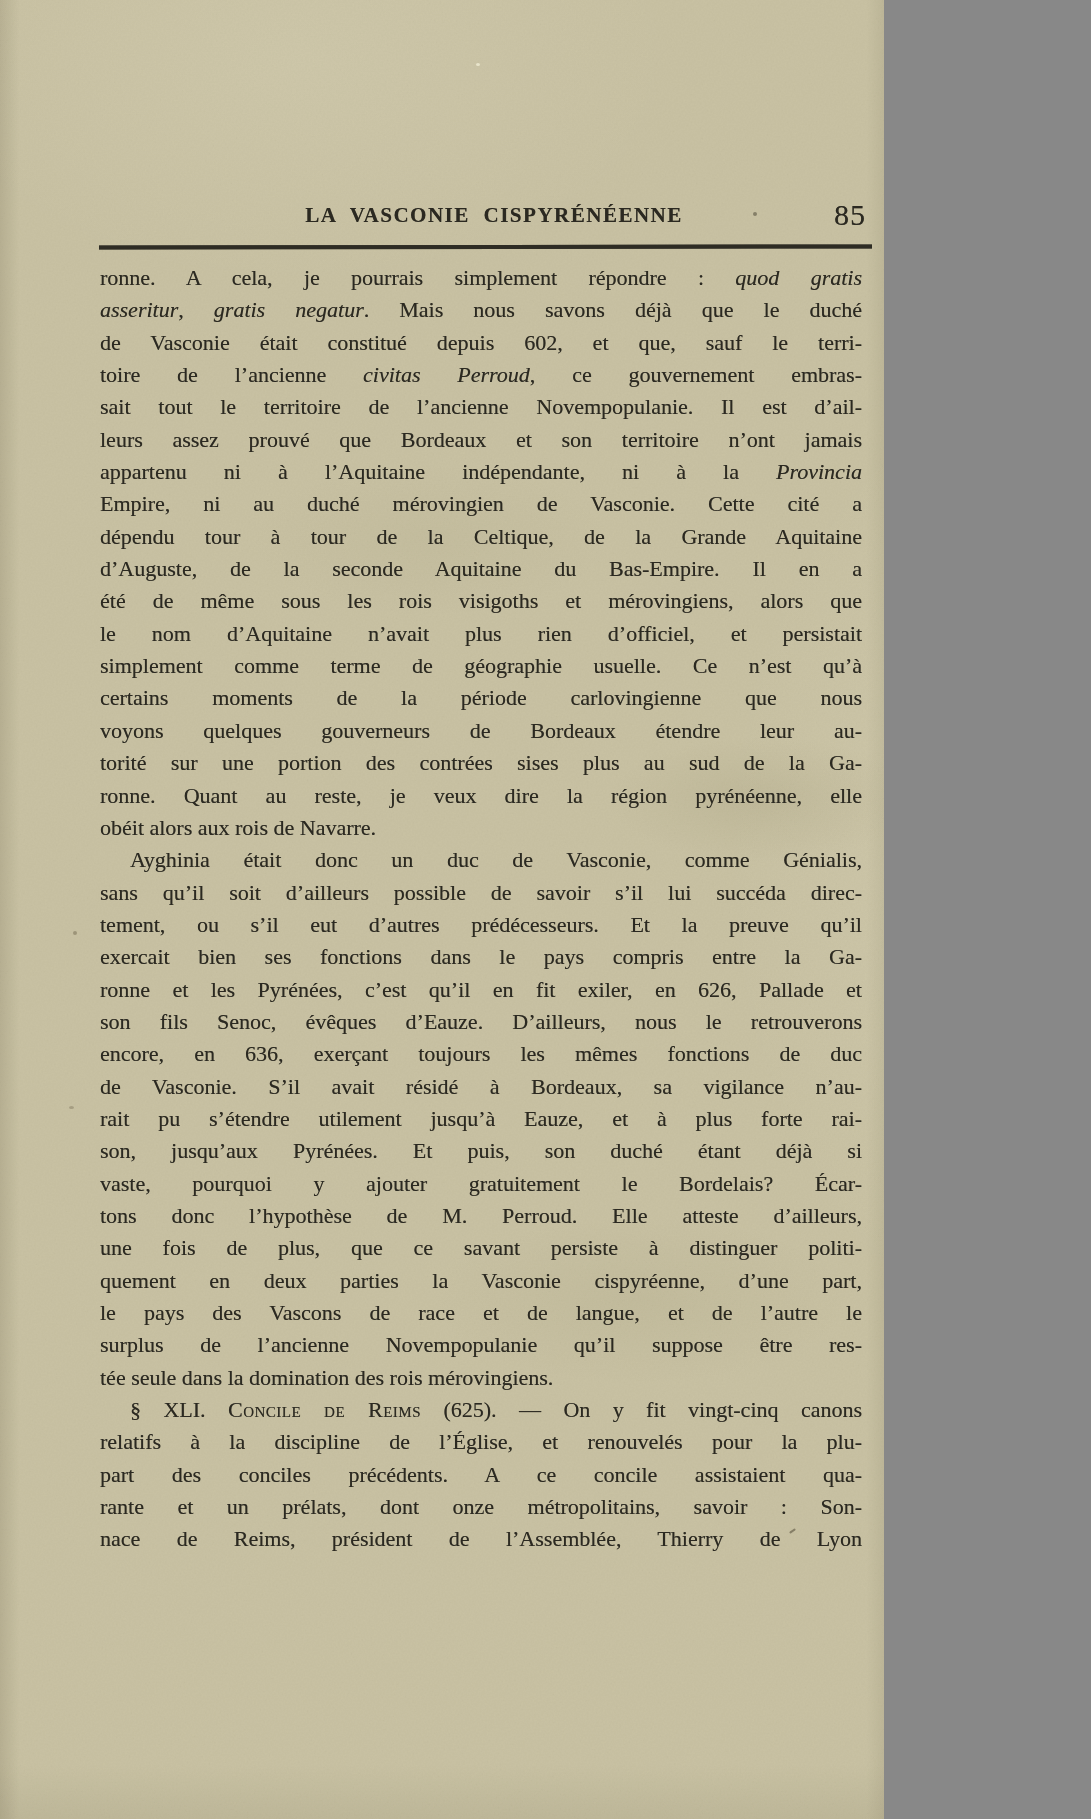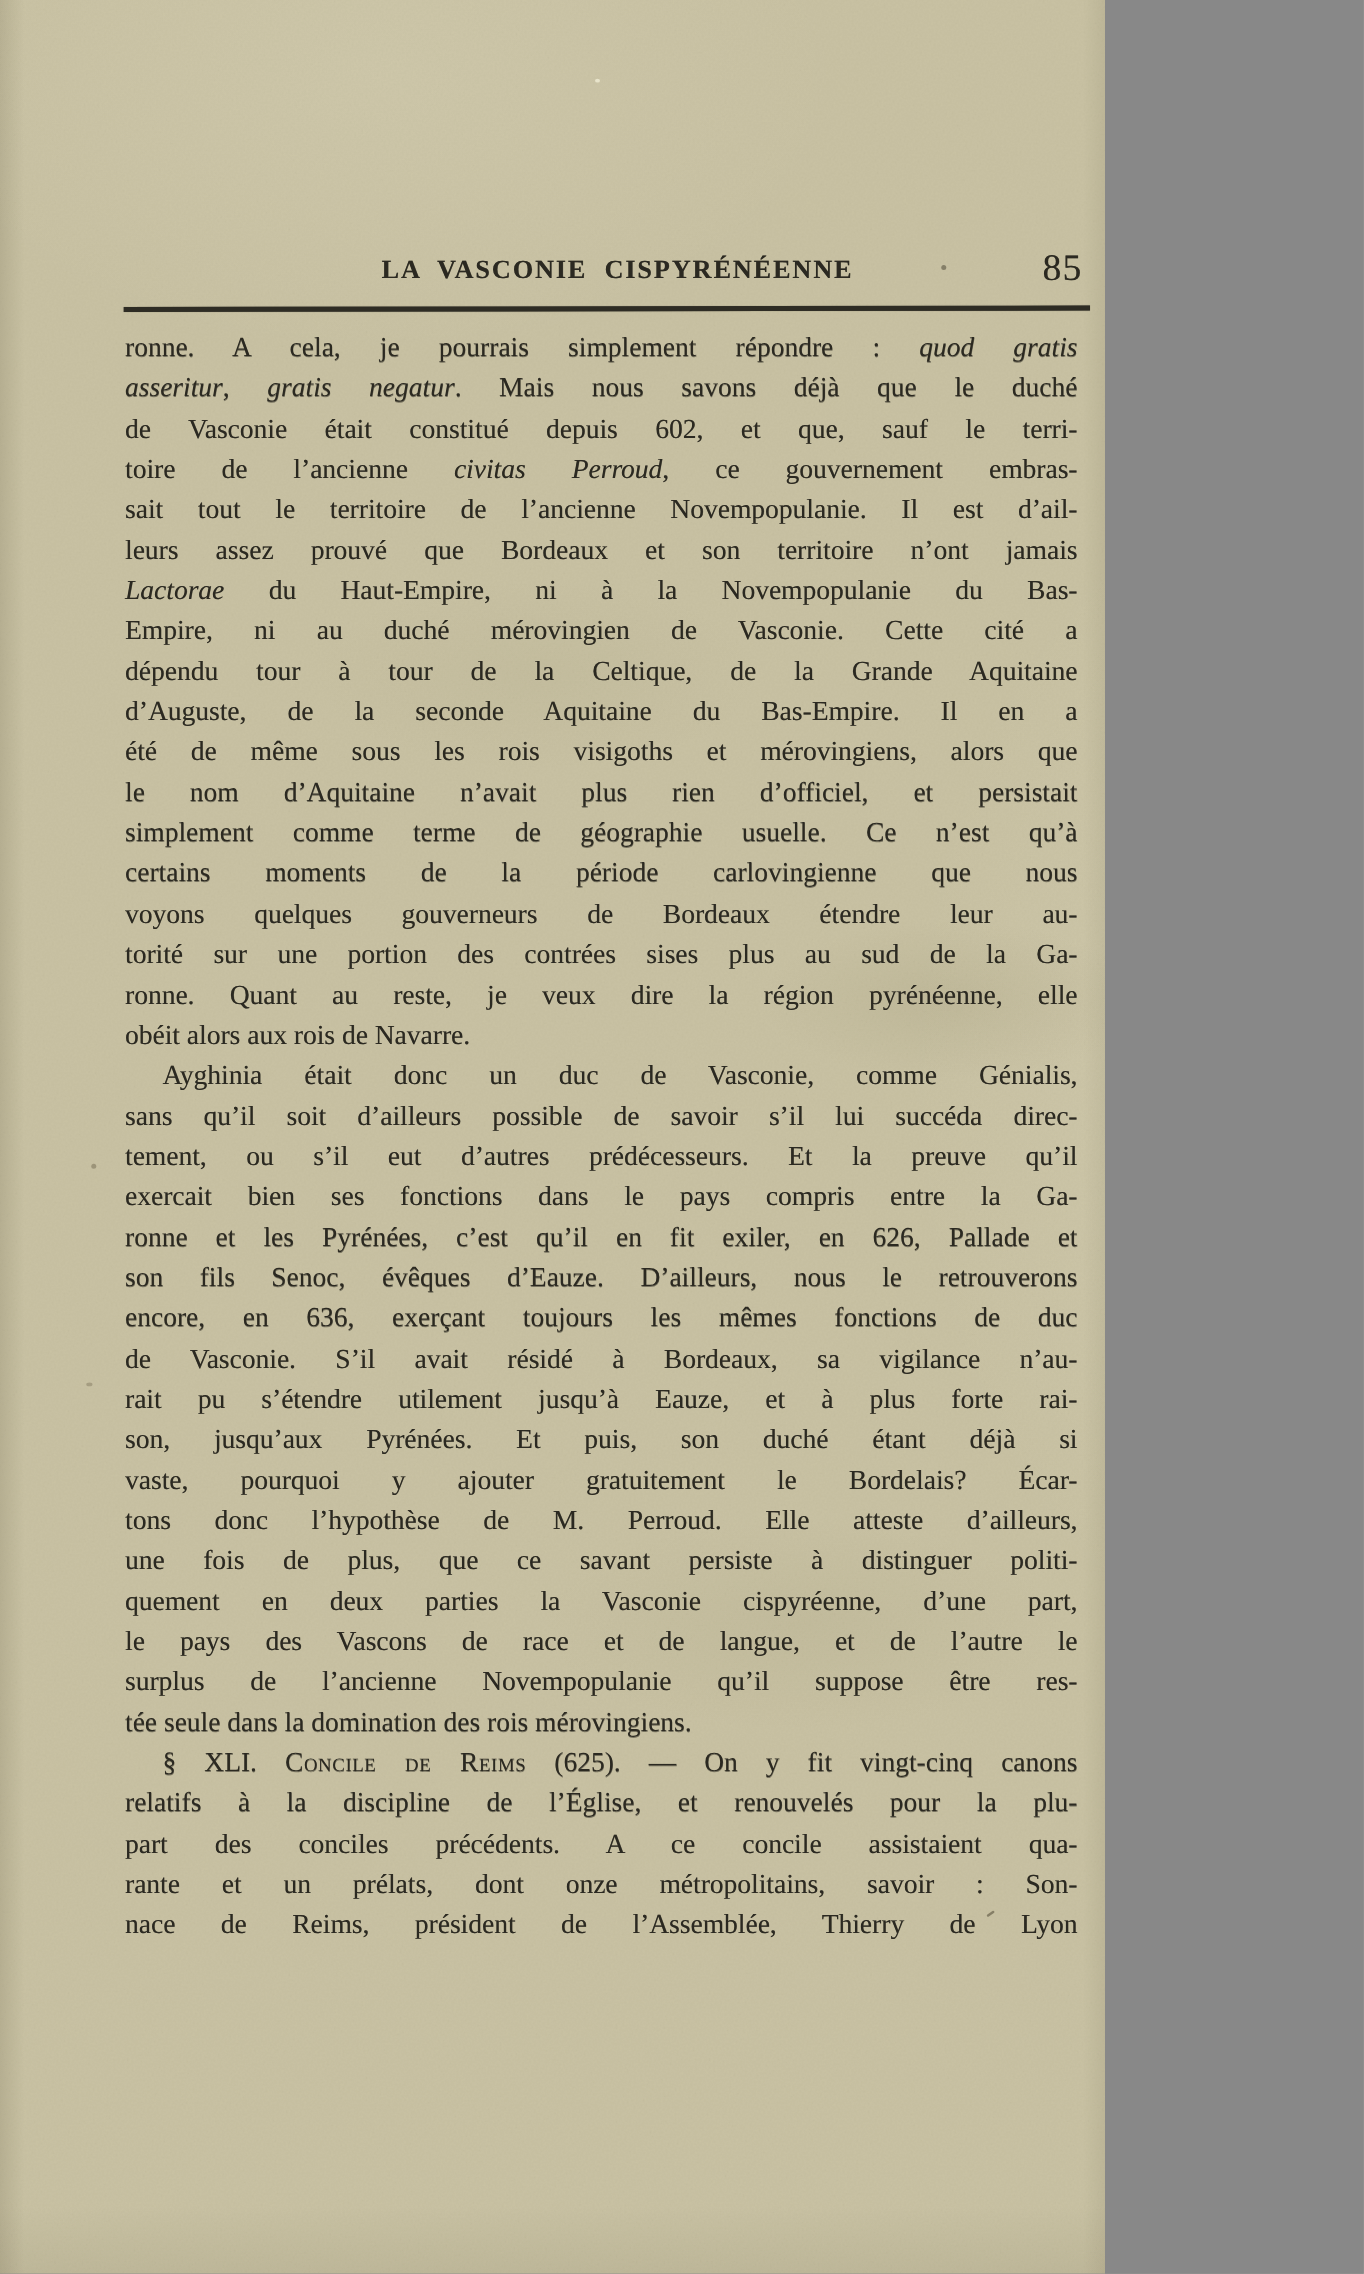--- a/index.html
+++ b/index.html
@@ -78,21 +78,21 @@
   <div class="page-number">85</div>
   <div class="header-rule"></div>
 
   <div class="text-block">
       <div class="line"><span class="seg n">ronne. A cela, je pourrais simplement répondre : </span><span class="seg i">quod gratis</span></div>
       <div class="line"><span class="seg i">asseritur</span><span class="seg n">, </span><span class="seg i">gratis negatur</span><span class="seg n">. Mais nous savons déjà que le duché</span></div>
       <div class="line"><span class="seg n">de Vasconie était constitué depuis 602, et que, sauf le terri-</span></div>
       <div class="line"><span class="seg n">toire de l’ancienne </span><span class="seg i">civitas Perroud</span><span class="seg n">, ce gouvernement embras-</span></div>
       <div class="line"><span class="seg n">sait tout le territoire de l’ancienne Novempopulanie. Il est d’ail-</span></div>
       <div class="line"><span class="seg n">leurs assez prouvé que Bordeaux et son territoire n’ont jamais</span></div>
-      <div class="line"><span class="seg i">Lactorae</span><span class="seg n"> du Haut-Empire, ni à la Novempopulanie du Bas-</span></div>
+      <div class="line"><span class="seg n">appartenu ni à l’Aquitaine indépendante, ni à la </span><span class="seg i">Provincia</span></div>
       <div class="line"><span class="seg n">Empire, ni au duché mérovingien de Vasconie. Cette cité a</span></div>
       <div class="line"><span class="seg n">dépendu tour à tour de la Celtique, de la Grande Aquitaine</span></div>
       <div class="line"><span class="seg n">d’Auguste, de la seconde Aquitaine du Bas-Empire. Il en a</span></div>
       <div class="line"><span class="seg n">été de même sous les rois visigoths et mérovingiens, alors que</span></div>
       <div class="line"><span class="seg n">le nom d’Aquitaine n’avait plus rien d’officiel, et persistait</span></div>
       <div class="line"><span class="seg n">simplement comme terme de géographie usuelle. Ce n’est qu’à</span></div>
       <div class="line"><span class="seg n">certains moments de la période carlovingienne que nous</span></div>
       <div class="line"><span class="seg n">voyons quelques gouverneurs de Bordeaux étendre leur au-</span></div>
       <div class="line"><span class="seg n">torité sur une portion des contrées sises plus au sud de la Ga-</span></div>
       <div class="line"><span class="seg n">ronne. Quant au reste, je veux dire la région pyrénéenne, elle</span></div>

